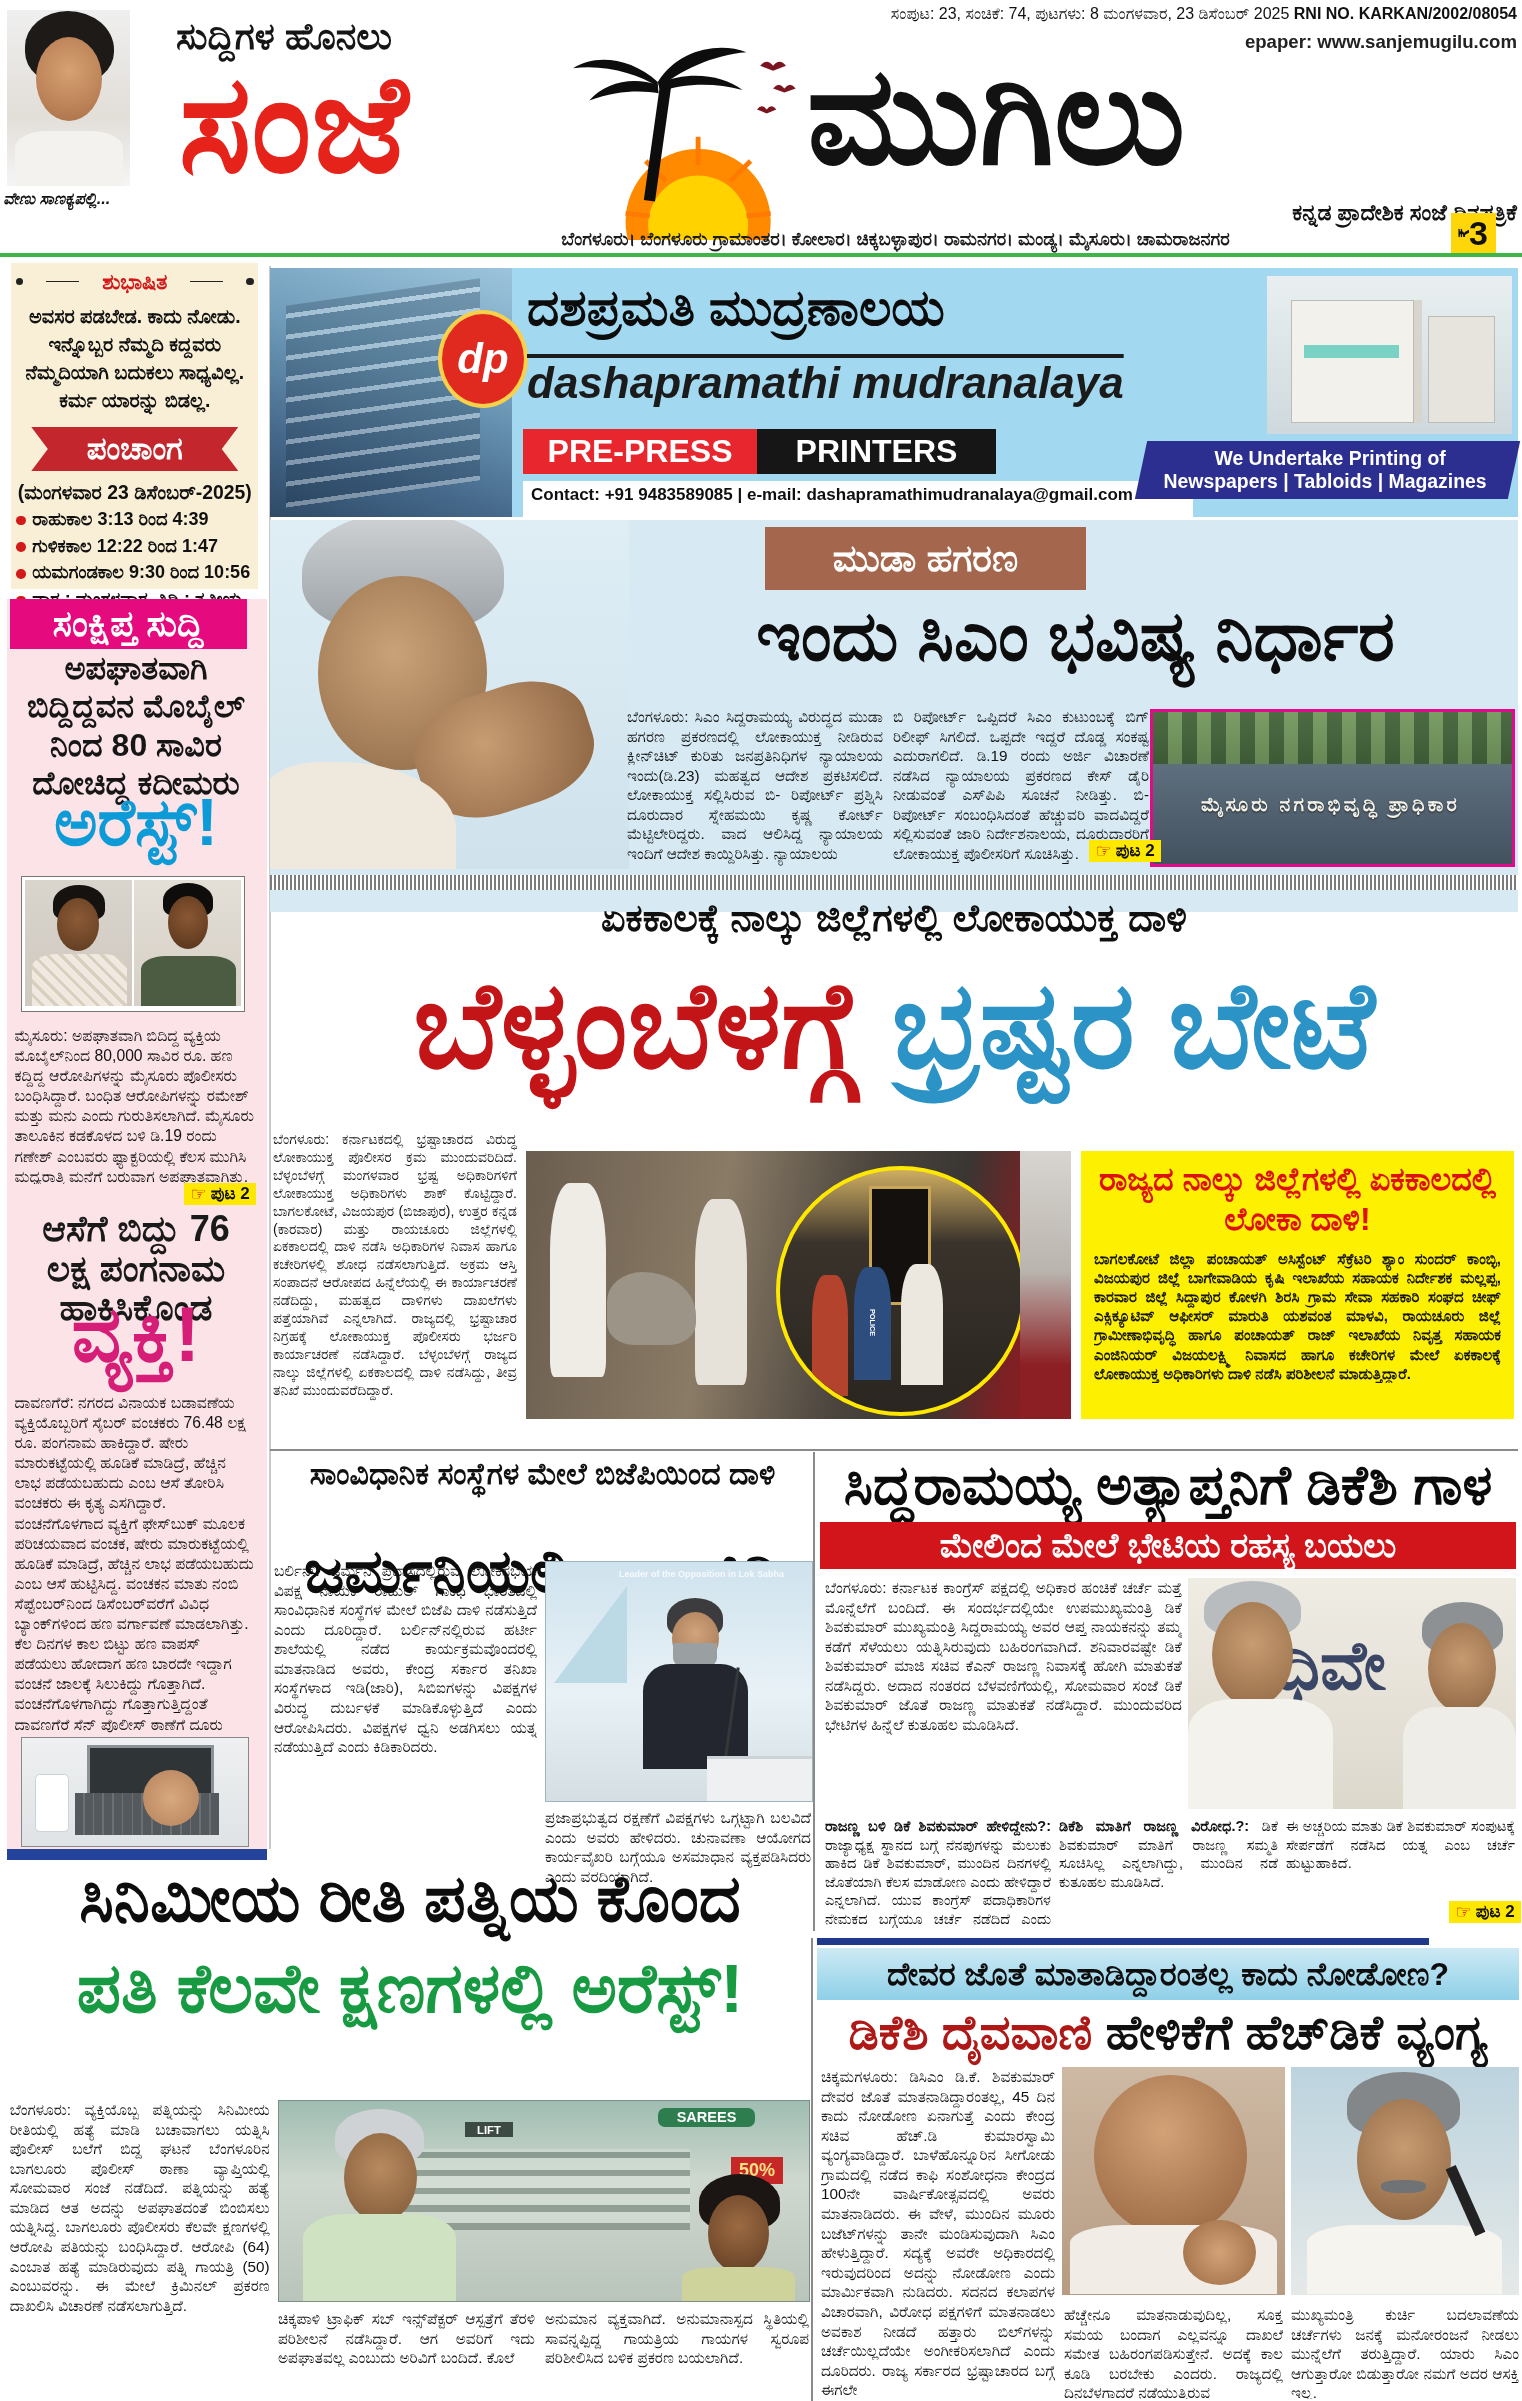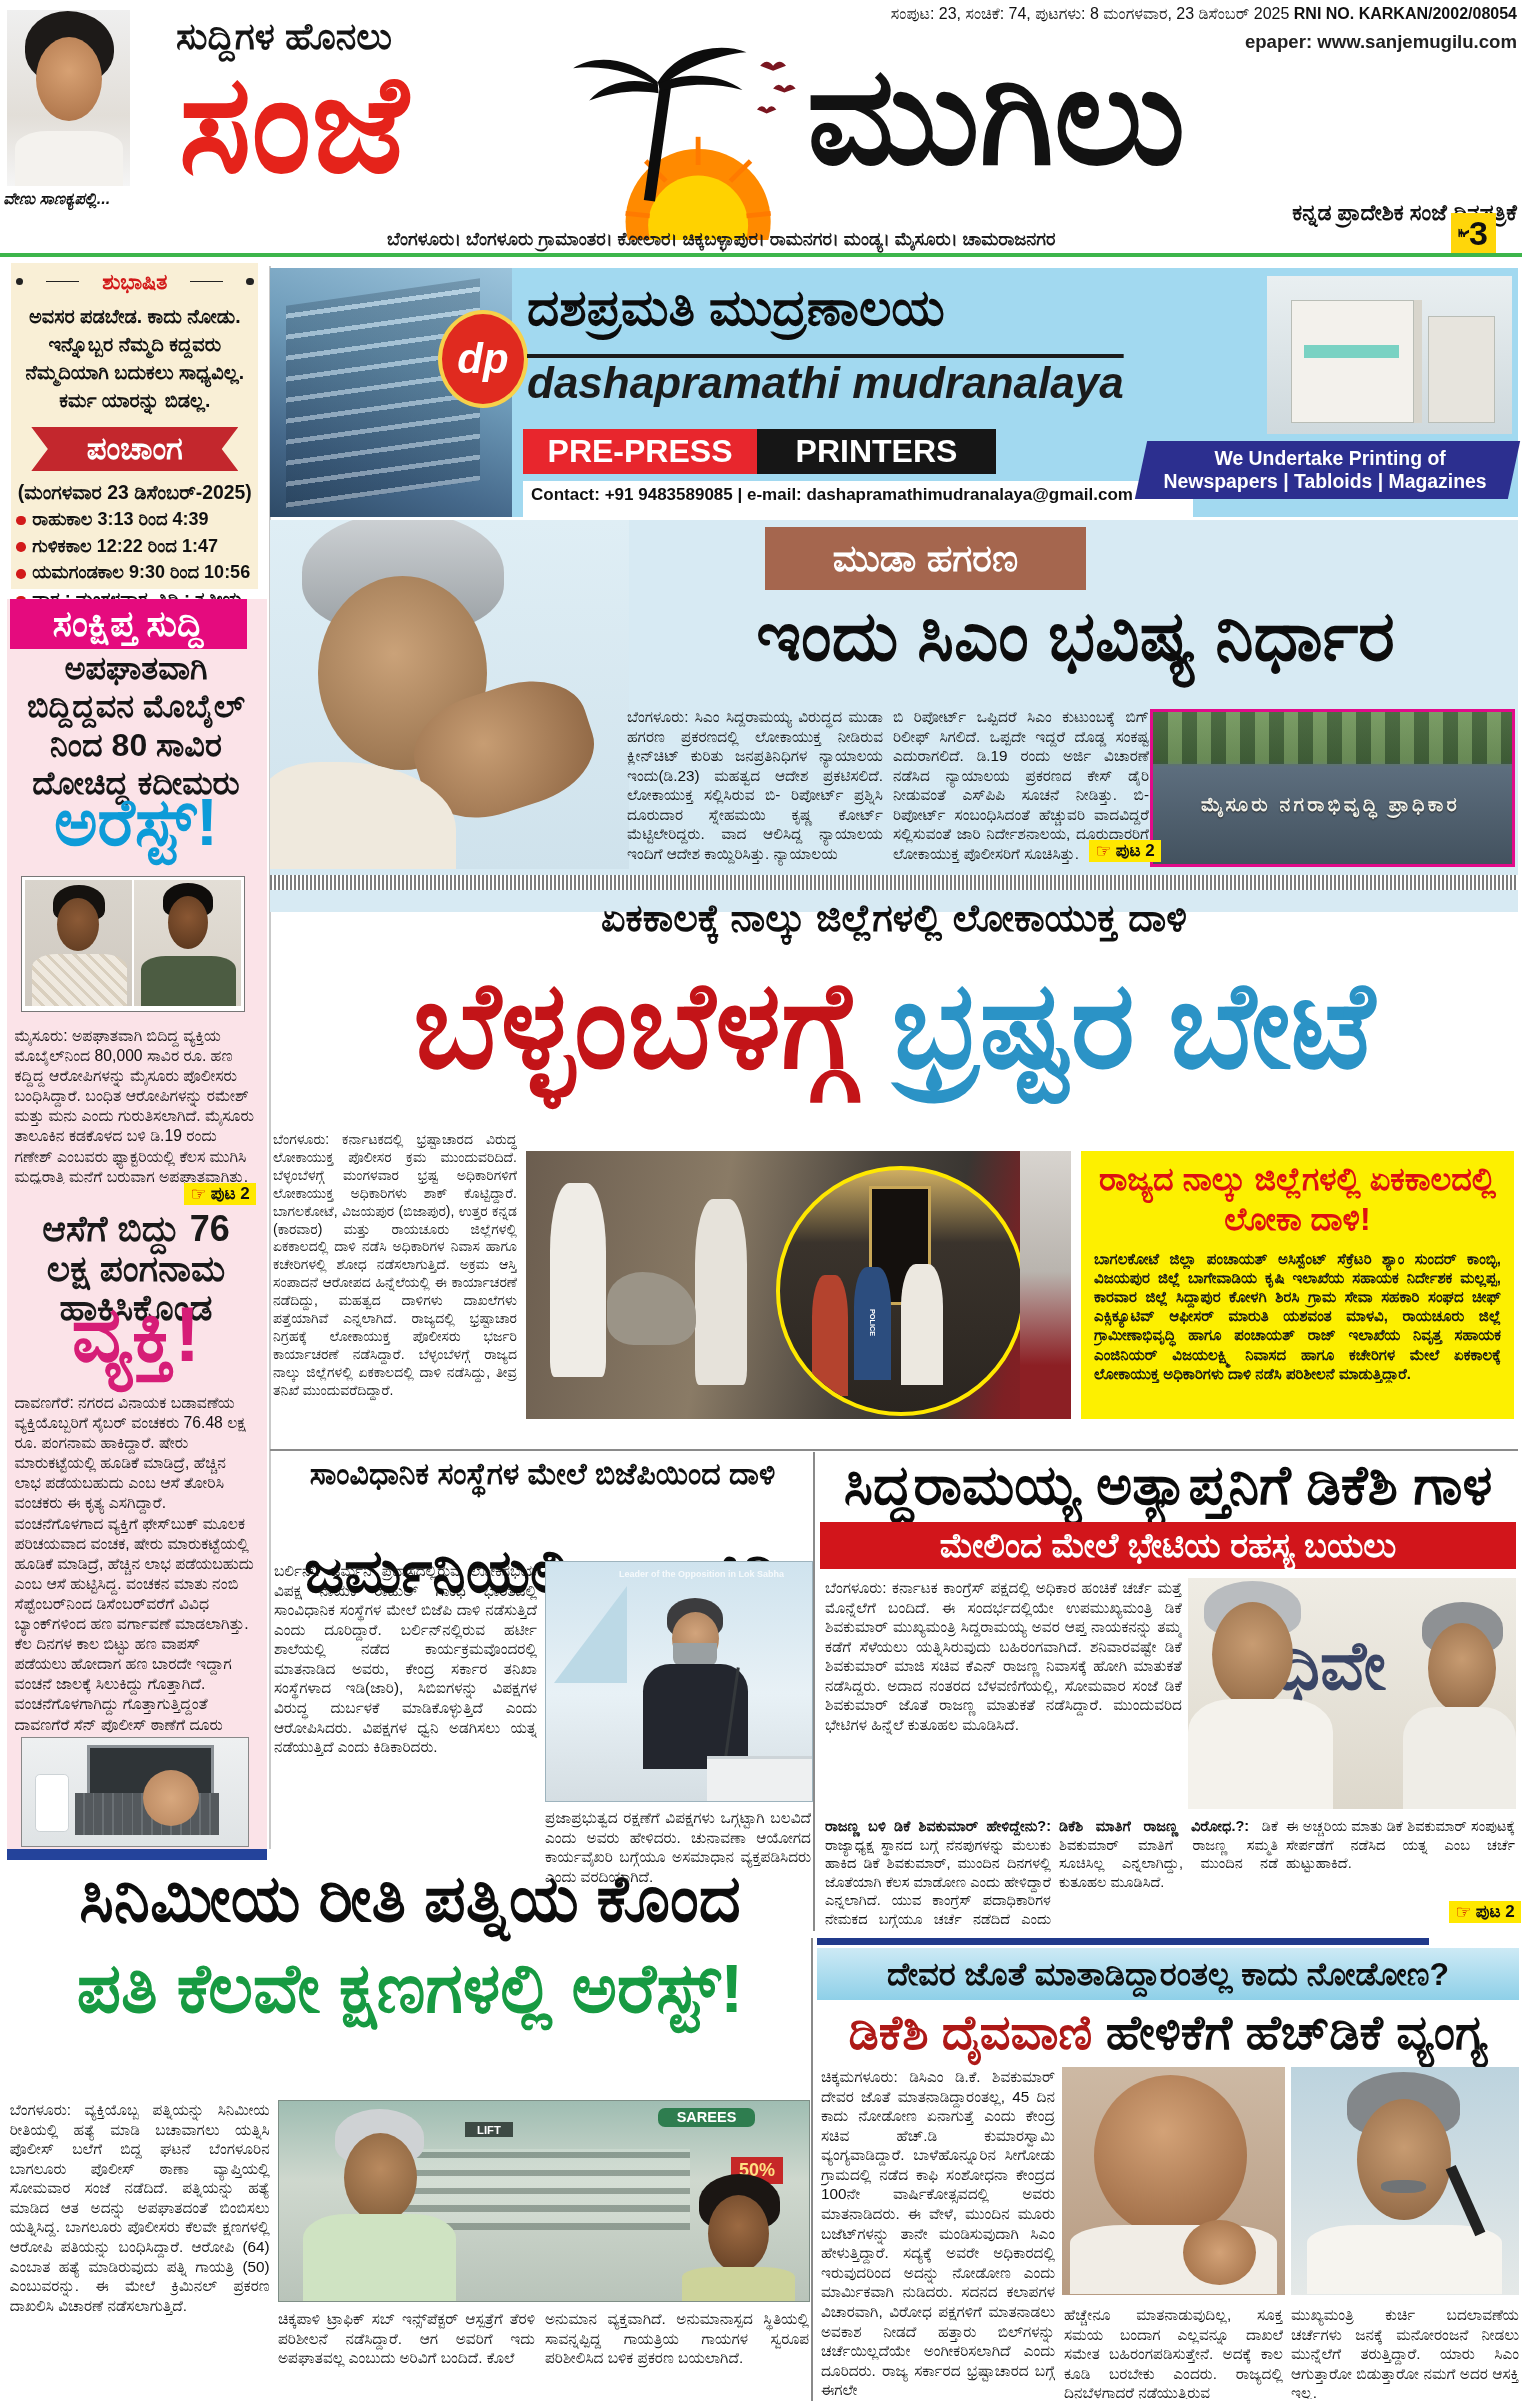--- a/index.html
+++ b/index.html
@@ -62,21 +62,21 @@
     </svg>
 
     <div class="abs b" style="left:807px;top:42px;width:710px;font-size:136px;line-height:1.1;color:#121212;">ಮುಗಿಲು</div>
 
     <div class="abs" style="left:565px;top:4.8px;width:952px;text-align:right;font-size:16px;">
       <span>ಸಂಪುಟ: 23, ಸಂಚಿಕೆ: 74, ಪುಟಗಳು: 8 ಮಂಗಳವಾರ, 23 ಡಿಸೆಂಬರ್ 2025</span>
       <span class="b">RNI NO. KARKAN/2002/08054</span>
     </div>
     <div class="abs b" style="left:1114px;top:31px;width:403px;text-align:right;font-size:18.6px;color:#222;">epaper: www.sanjemugilu.com</div>
     <div class="abs b" style="left:952px;top:200px;width:565px;text-align:right;font-size:22px;color:#131313;">ಕನ್ನಡ ಪ್ರಾದೇಶಿಕ ಸಂಜೆ ದಿನಪತ್ರಿಕೆ</div>
-    <div class="abs b" style="left:387px;top:229px;width:1049px;font-size:18px;color:#1c1c1c;">ಬೆಂಗಳೂರು। ಬೆಂಗಳೂರು ಗ್ರಾಮಾಂತರ। ಕೋಲಾರ। ಚಿಕ್ಕಬಳ್ಳಾಪುರ। ರಾಮನಗರ। ಮಂಡ್ಯ। ಮೈಸೂರು। ಚಾಮರಾಜನಗರ</div>
+    <div class="abs b" style="left:371px;top:229px;width:1049px;text-align:center;font-size:18px;color:#1c1c1c;">ಬೆಂಗಳೂರು। ಬೆಂಗಳೂರು ಗ್ರಾಮಾಂತರ। ಕೋಲಾರ। ಚಿಕ್ಕಬಳ್ಳಾಪುರ। ರಾಮನಗರ। ಮಂಡ್ಯ। ಮೈಸೂರು। ಚಾಮರಾಜನಗರ</div>
 
     <div class="abs" style="left:1451px;top:213px;width:45px;height:40px;background:#ffd60a;display:flex;align-items:center;justify-content:center;">
       <span style="font-size:14.5px;font-weight:bold;transform:rotate(-90deg);">₹</span>
       <span class="b" style="font-size:34px;line-height:1;">3</span>
     </div>
     <div class="abs" style="left:0;top:253px;width:1523px;height:4px;background:#3db54b;"></div>
   </div>
 
   <div class="abs" style="left:269px;top:266px;width:1.6px;height:1583px;background:#c9c9c9;"></div>
 

